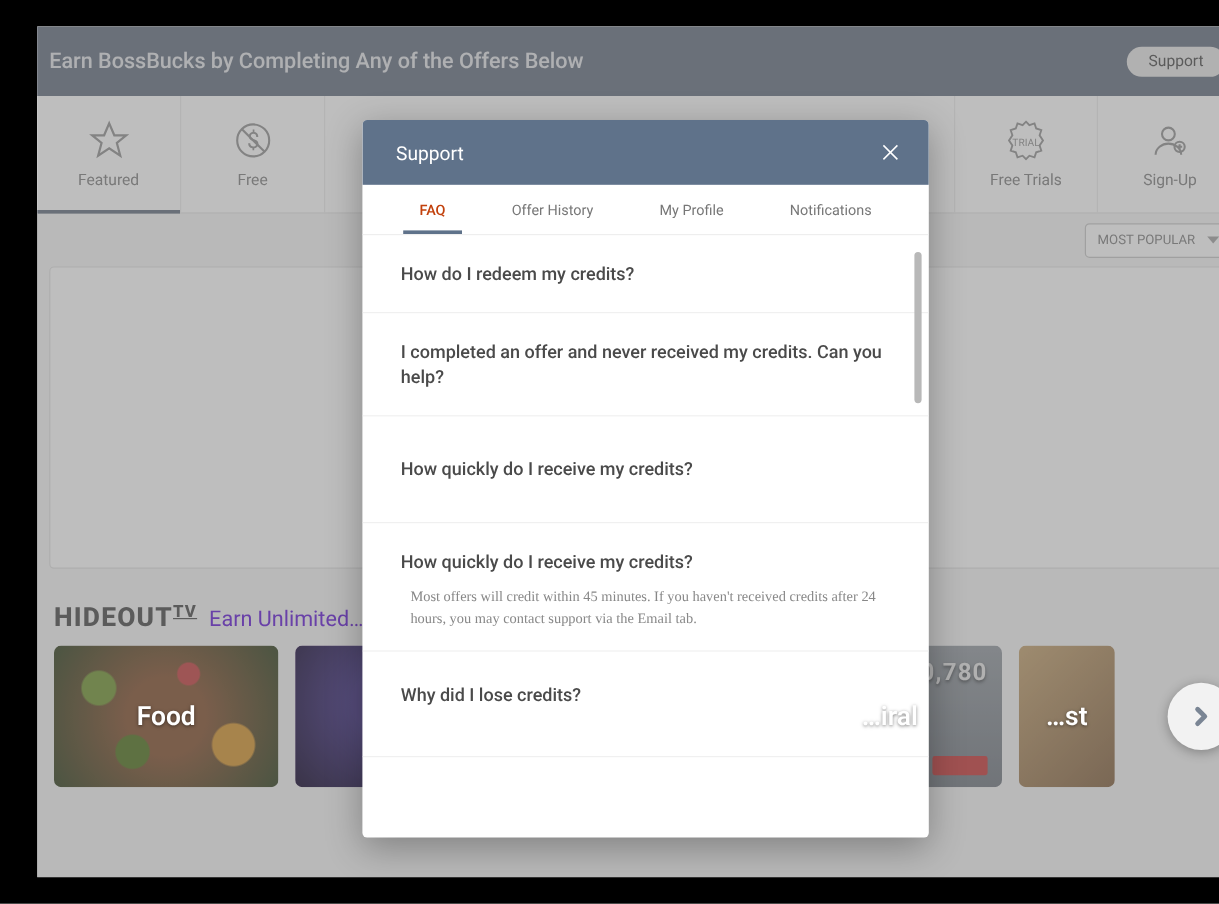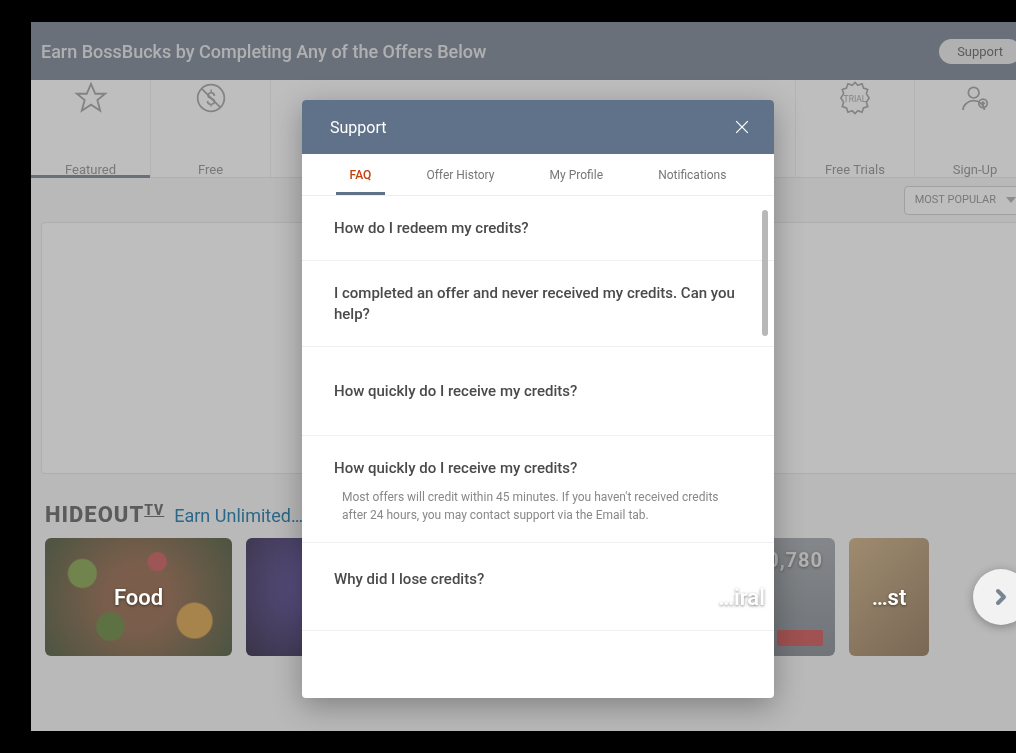--- a/index.html
+++ b/index.html
@@ -2,21 +2,21 @@
 <html><head>
 <meta charset="utf-8">
 <style>
   * { box-sizing: border-box; margin: 0; padding: 0; font-family: -apple-system, BlinkMacSystemFont, 'Segoe UI', Roboto, Arial, sans-serif; }
   body { width: 1016px; height: 753px; background: #000; overflow: hidden; position: relative; }
   .app-frame { position: absolute; left: 31px; top: 22px; width: 1004px; height: 709px; background: #f7f7f7; border-radius: 0; overflow: hidden; }
   .top-bar { height: 58px; background: #6f7988; display: flex; align-items: center; justify-content: space-between; padding: 0 14px 0 10px; }
   .top-bar-title { color: #e5e7eb; font-size: 18px; font-weight: 500; }
   .support-pill { background: #e9e9e9; color: #555; border-radius: 16px; padding: 5px 18px; font-size: 13px; cursor: pointer; }
   .tabs-row { height: 98px; background: #fff; display: flex; border-bottom: 1px solid #e5e5e5; }
-  .tab { flex: 0 0 120px; display: flex; flex-direction: column; align-items: center; justify-content: space-between; gap: 8px; color: #888; font-size: 13px; border-right: 1px solid #eee; position: relative; cursor: pointer; }
+  .tab { flex: 0 0 120px; display: flex; flex-direction: column; align-items: center; justify-content: center; gap: 8px; color: #888; font-size: 13px; border-right: 1px solid #eee; position: relative; cursor: pointer; }
   .tab.active::after { content:''; position:absolute; bottom:-1px; left:0; right:0; height:3px; background:#6f7988; }
   .icon-wrap { height: 36px; display:flex; align-items:center; justify-content:center; }
   .filter-row { height: 44px; display:flex; align-items:center; justify-content:flex-end; padding: 0 10px; }
   .sort-select { border:1px solid #ccc; border-radius:4px; padding: 6px 28px 8px 10px; font-size:11px; color:#888; background:#fff; position:relative; cursor:pointer;}
   .sort-select::after { content:''; position:absolute; right:8px; top:50%; transform:translateY(-50%); border-left:5px solid transparent; border-right:5px solid transparent; border-top:6px solid #aaa;}
   .content-area { padding: 0 10px 10px 10px; }
   .big-box { background:#fff; border:1px solid #e3e3e3; border-radius:4px; height: 252px; padding: 22px; text-align:center; color:#444; font-size:18px; }
   .hideout-title { margin-top: 18px; color:#6b6b6b; font-size: 20px; font-weight:400; padding: 10px 4px; display:flex; align-items:baseline; gap:10px;}
   .hideout-logo { font-weight:800; letter-spacing:1px; font-size:22px; color:#555; font-family: Impact, 'Arial Black', sans-serif; }
   .hideout-logo .tv { font-size:14px; vertical-align: top; text-decoration: underline; }
@@ -31,21 +31,21 @@
   .modal { position:absolute; left:271px; top:78px; width:472px; height:598px; background:#fff; border-radius:4px; box-shadow:0 8px 30px rgba(0,0,0,0.3); display:flex; flex-direction:column; overflow:hidden;}
   .modal-header { height:54px; background:#5f728a; display:flex; align-items:center; justify-content:space-between; padding:0 20px 0 28px; color:#fff; font-size:16px; flex-shrink:0;}
   .modal-close { cursor:pointer; width:24px; height:24px; display:flex; align-items:center; justify-content:center;}
   .modal-tabs { height:42px; display:flex; align-items:center; justify-content:space-around; border-bottom:1px solid #eee; padding: 0 20px; flex-shrink:0;}
   .mtab { font-size:12px; color:#777; padding: 12px 8px; cursor:pointer; position:relative;}
   .mtab.active { color:#c2410c; font-weight:500;}
   .mtab.active::after { content:''; position:absolute; left:-6px; right:-6px; bottom:-1px; height:3px; background:#5f728a;}
   .faq-scroll { flex:1; overflow-y:auto; padding: 0 0 0 0; position:relative;}
   .faq-item { padding: 22px 32px; border-bottom:1px solid #f0f0f0; cursor:pointer;}
   .faq-q { font-size:15px; color:#4a4a4a; font-weight:500; line-height:1.35;}
-  .faq-a { font-size:12px; color:#888; margin-top:10px; line-height:1.5; padding: 0 8px; }
+  .faq-a { font-size:12px; color:#888; margin-top:10px; line-height:1.5; padding: 0 8px; font-family: Liberation Serif, serif; }
   .faq-item.open { padding-bottom: 18px; }
   .scroll-track { position:absolute; right:6px; top:14px; width:6px; height:126px; background:#b8b8b8; border-radius:3px;}
 </style>
 </head>
 <body>
 
 <div class="app-frame">
 
   <div class="top-bar">
     <div class="top-bar-title">Earn BossBucks by Completing Any of the Offers Below</div>
@@ -103,21 +103,21 @@
 
   <div class="content-area">
     <div class="big-box">
       <div>Unlock More Offers by Completing Your Profile</div>
     </div>
 
     <div class="hideout-title">
       <span class="hideout-logo">
         <span>HIDEOUT</span><span class="tv">TV</span>
       </span>
-      <span style="color:#0369a1; font-size:18px;">Earn Unlimited…</span>
+      <span style="color:#6d28d9; font-size:18px;">Earn Unlimited…</span>
     </div>
 
     <div class="cards-row">
       <div class="card">
         <div class="card-bg" style="background:radial-gradient(circle at 20% 30%, #7a9b3f 8%, transparent 9%), radial-gradient(circle at 60% 20%, #c94b4b 6%, transparent 7%), radial-gradient(circle at 80% 70%, #d89b3b 10%, transparent 11%), radial-gradient(circle at 35% 75%, #5a7a2a 9%, transparent 10%), radial-gradient(circle at 50% 50%, #8a5a3a 30%, #3a4a2a 100%);"></div>
         <span class="card-label">Food</span>
       </div>
       <div class="card">
         <div class="card-bg" style="background:radial-gradient(circle at 40% 40%, #4a3a8a 20%, #1a1030 80%), linear-gradient(135deg, rgba(180,80,200,0.4), transparent);"></div>
         <span class="card-label"></span>

